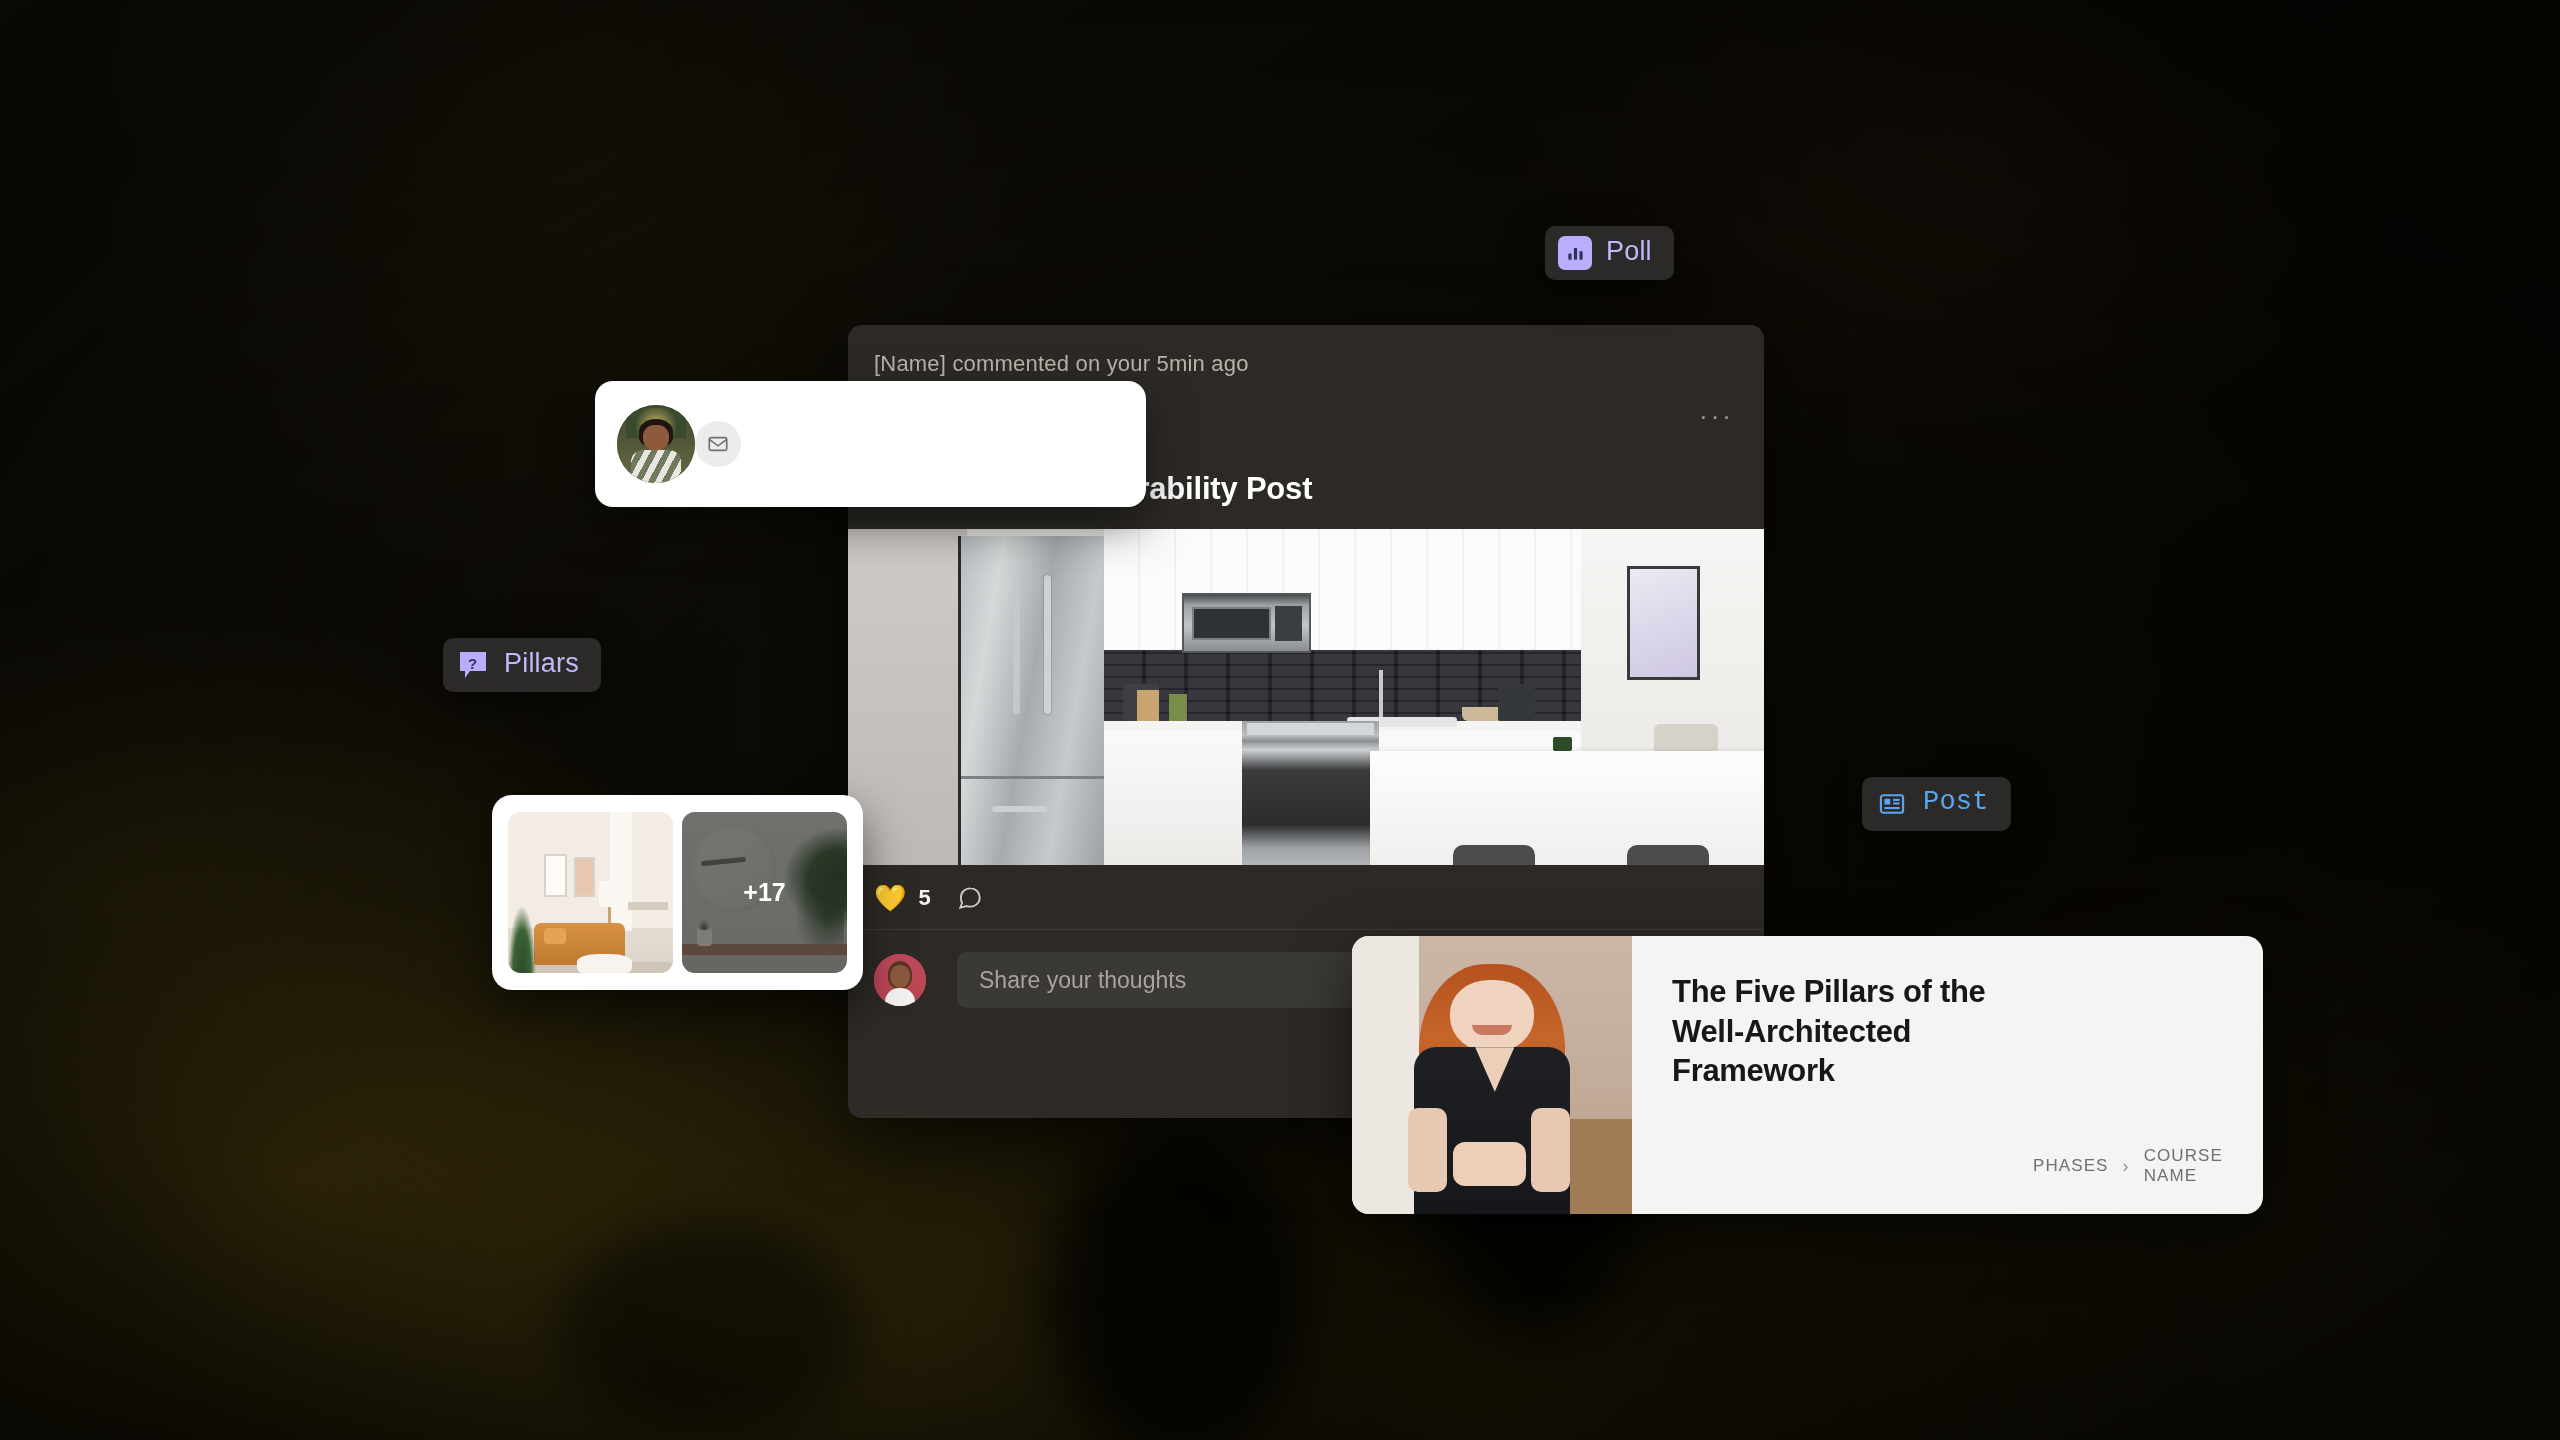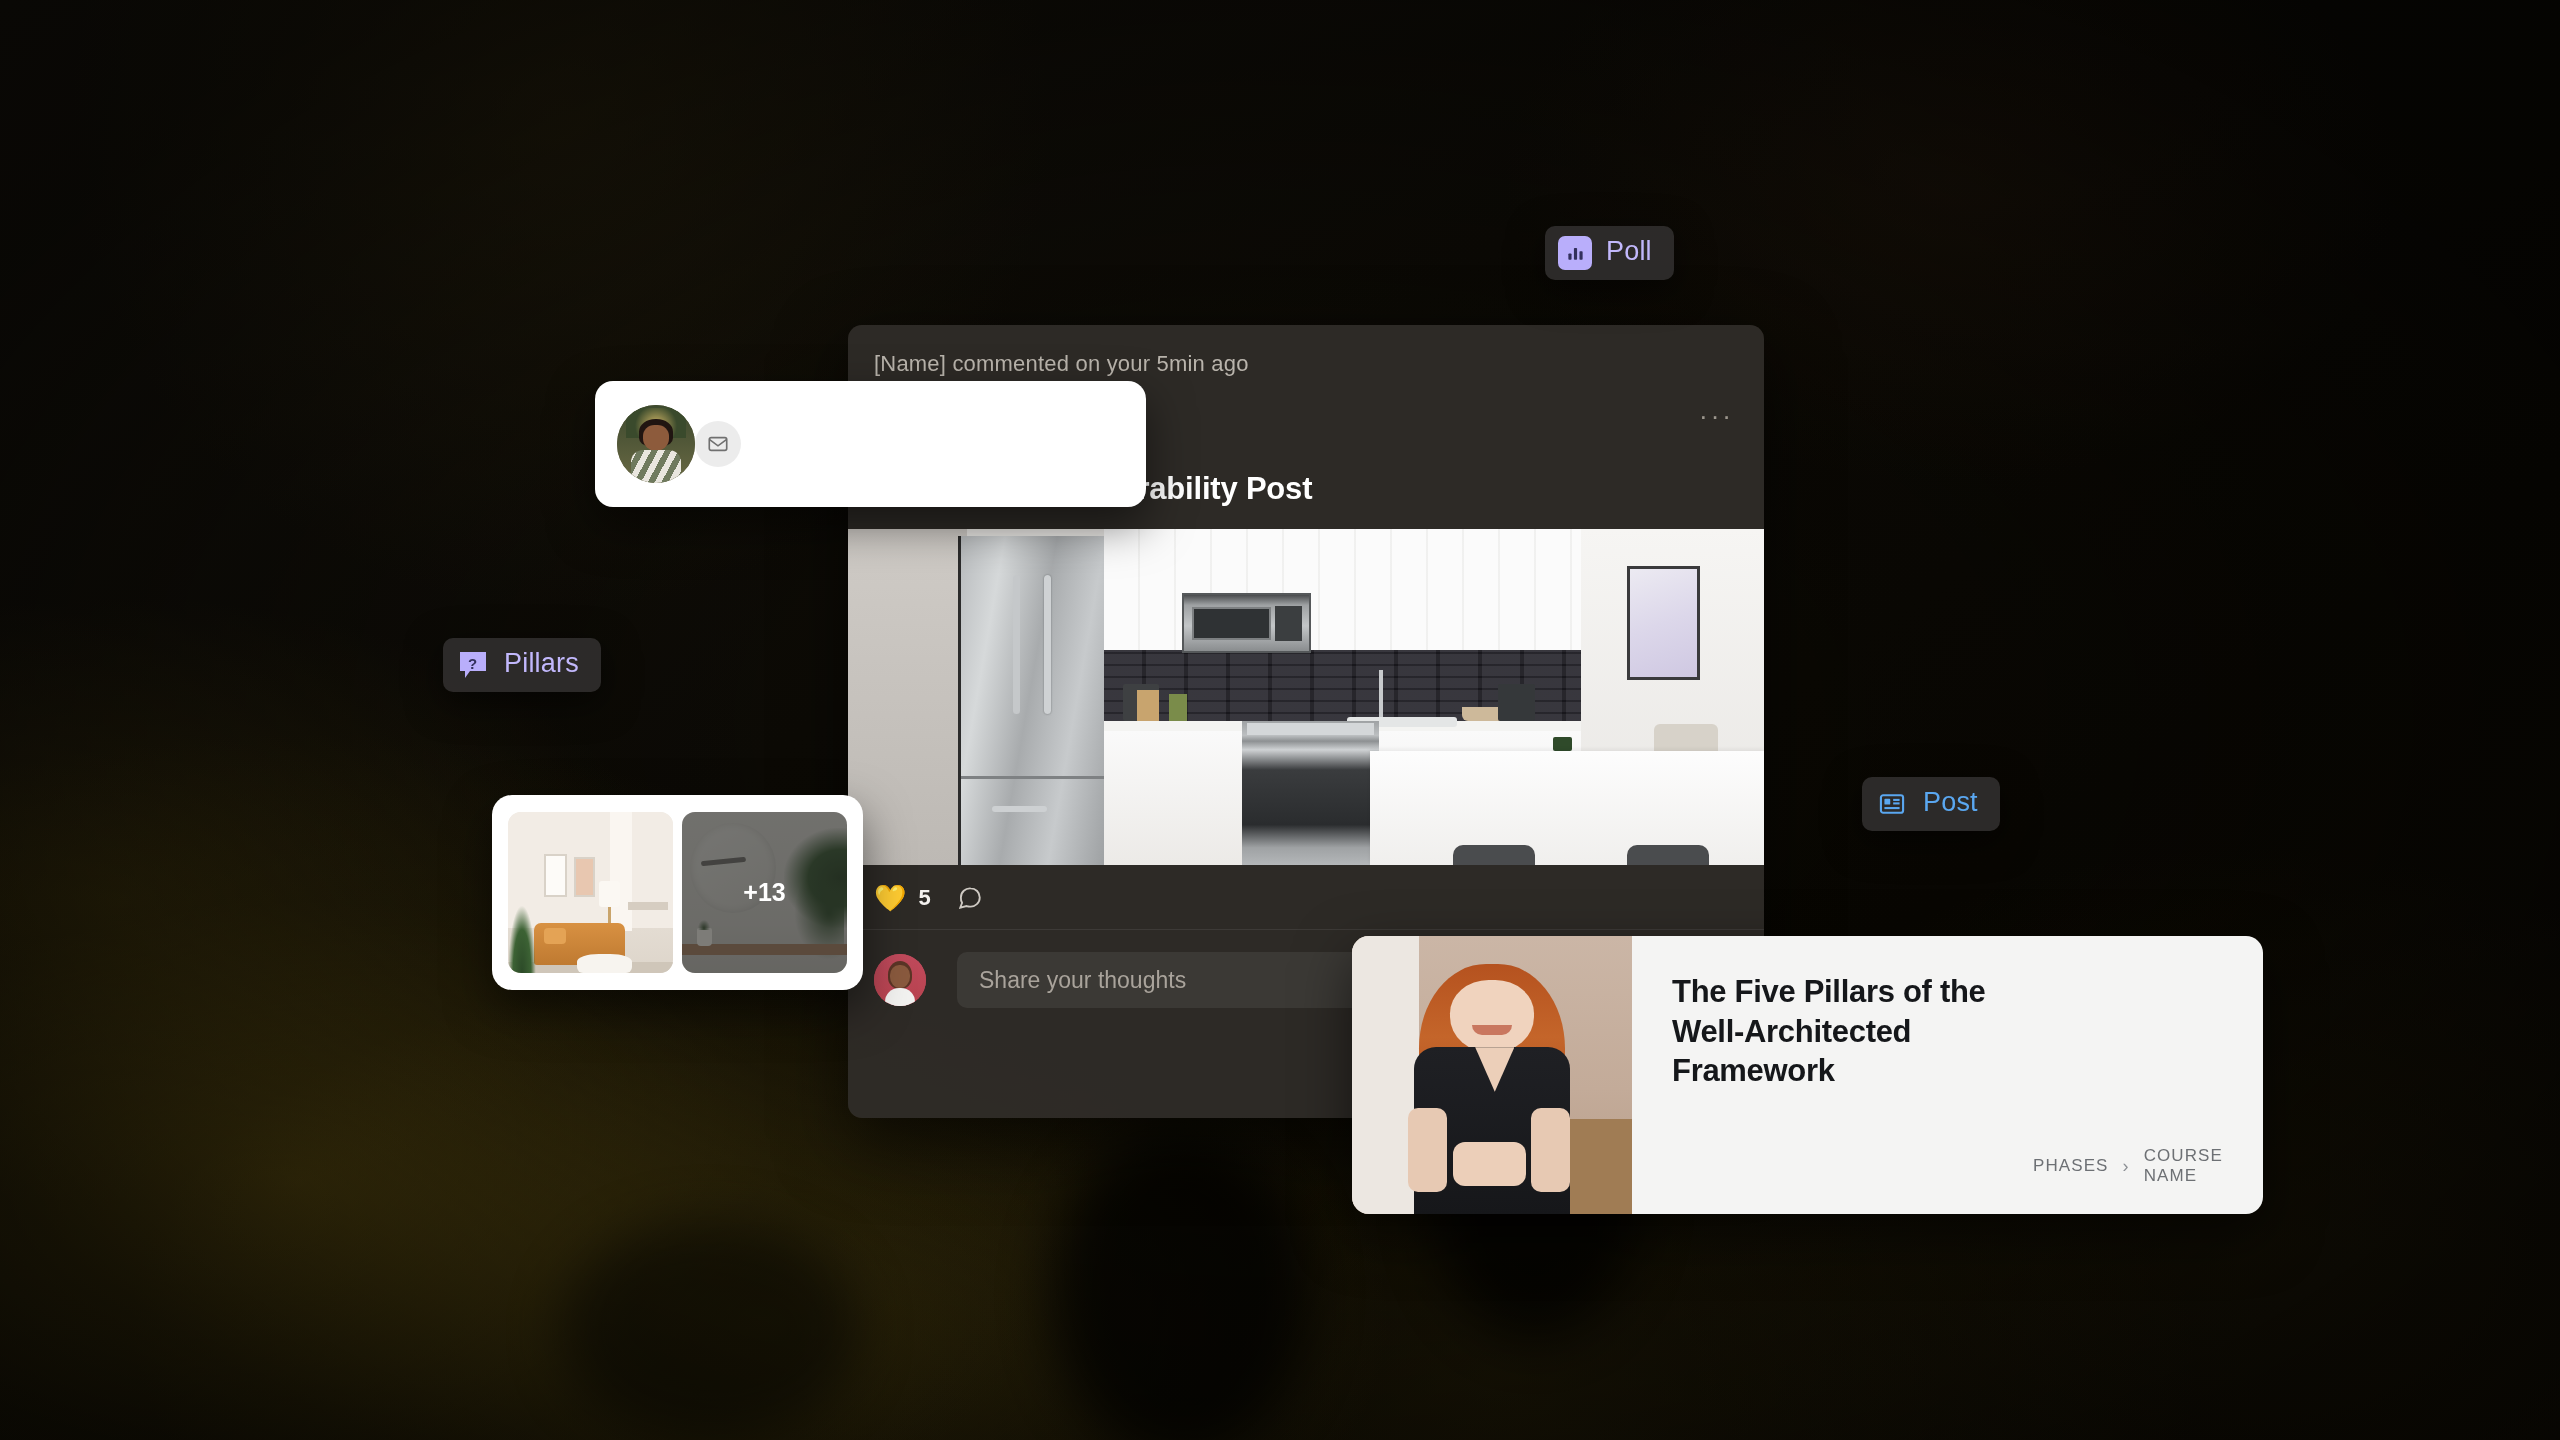--- a/index.html
+++ b/index.html
@@ -50,21 +50,21 @@
   .chip .chip-label { font-size:27px; font-weight:400; letter-spacing:0.2px; }
 
   #chip-poll { left:1545px; top:226px; }
   #chip-poll .chip-ico { background:#b9aefb; }
   #chip-poll .chip-label { color:#c2b8fc; }
 
   #chip-question { left:443px; top:638px; }
   #chip-question .chip-ico { background:transparent; }
   #chip-question .chip-label { color:#c2b8fc; }
 
-  #chip-post { left:1862px; top:777px; }
+  #chip-post { left:1862px; top:777px;font-family:Liberation Mono, monospace; }
   #chip-post .chip-ico { background:transparent; }
   #chip-post .chip-label { color:#5aa7f0; }
 
   
   #post-card {
     position:absolute; left:848px; top:325px; width:916px; height:793px;
     background:rgba(47,44,40,0.95);
     border-radius:14px;
     overflow:hidden;
     box-shadow:0 24px 70px rgba(0,0,0,0.6);
@@ -411,21 +411,21 @@
     </div>
   </div>
   <div class="thumb">
     <div class="mirrorroom">
       <div class="mirror"></div>
         <div class="leaf"></div>
         <div class="leaf2"></div>
       <div class="cons"></div>
         <div class="pot"></div>
     </div>
-    <div class="overlay-count">+13</div>
+    <div class="overlay-count">+17</div>
   </div>
 </div>
 
 <div id="course-card">
   <div class="cc-media">
     <div class="presenter">
       <div class="wall"></div>
       <div class="bench"></div>
       <div class="hair"></div>
       <div class="face"></div>

